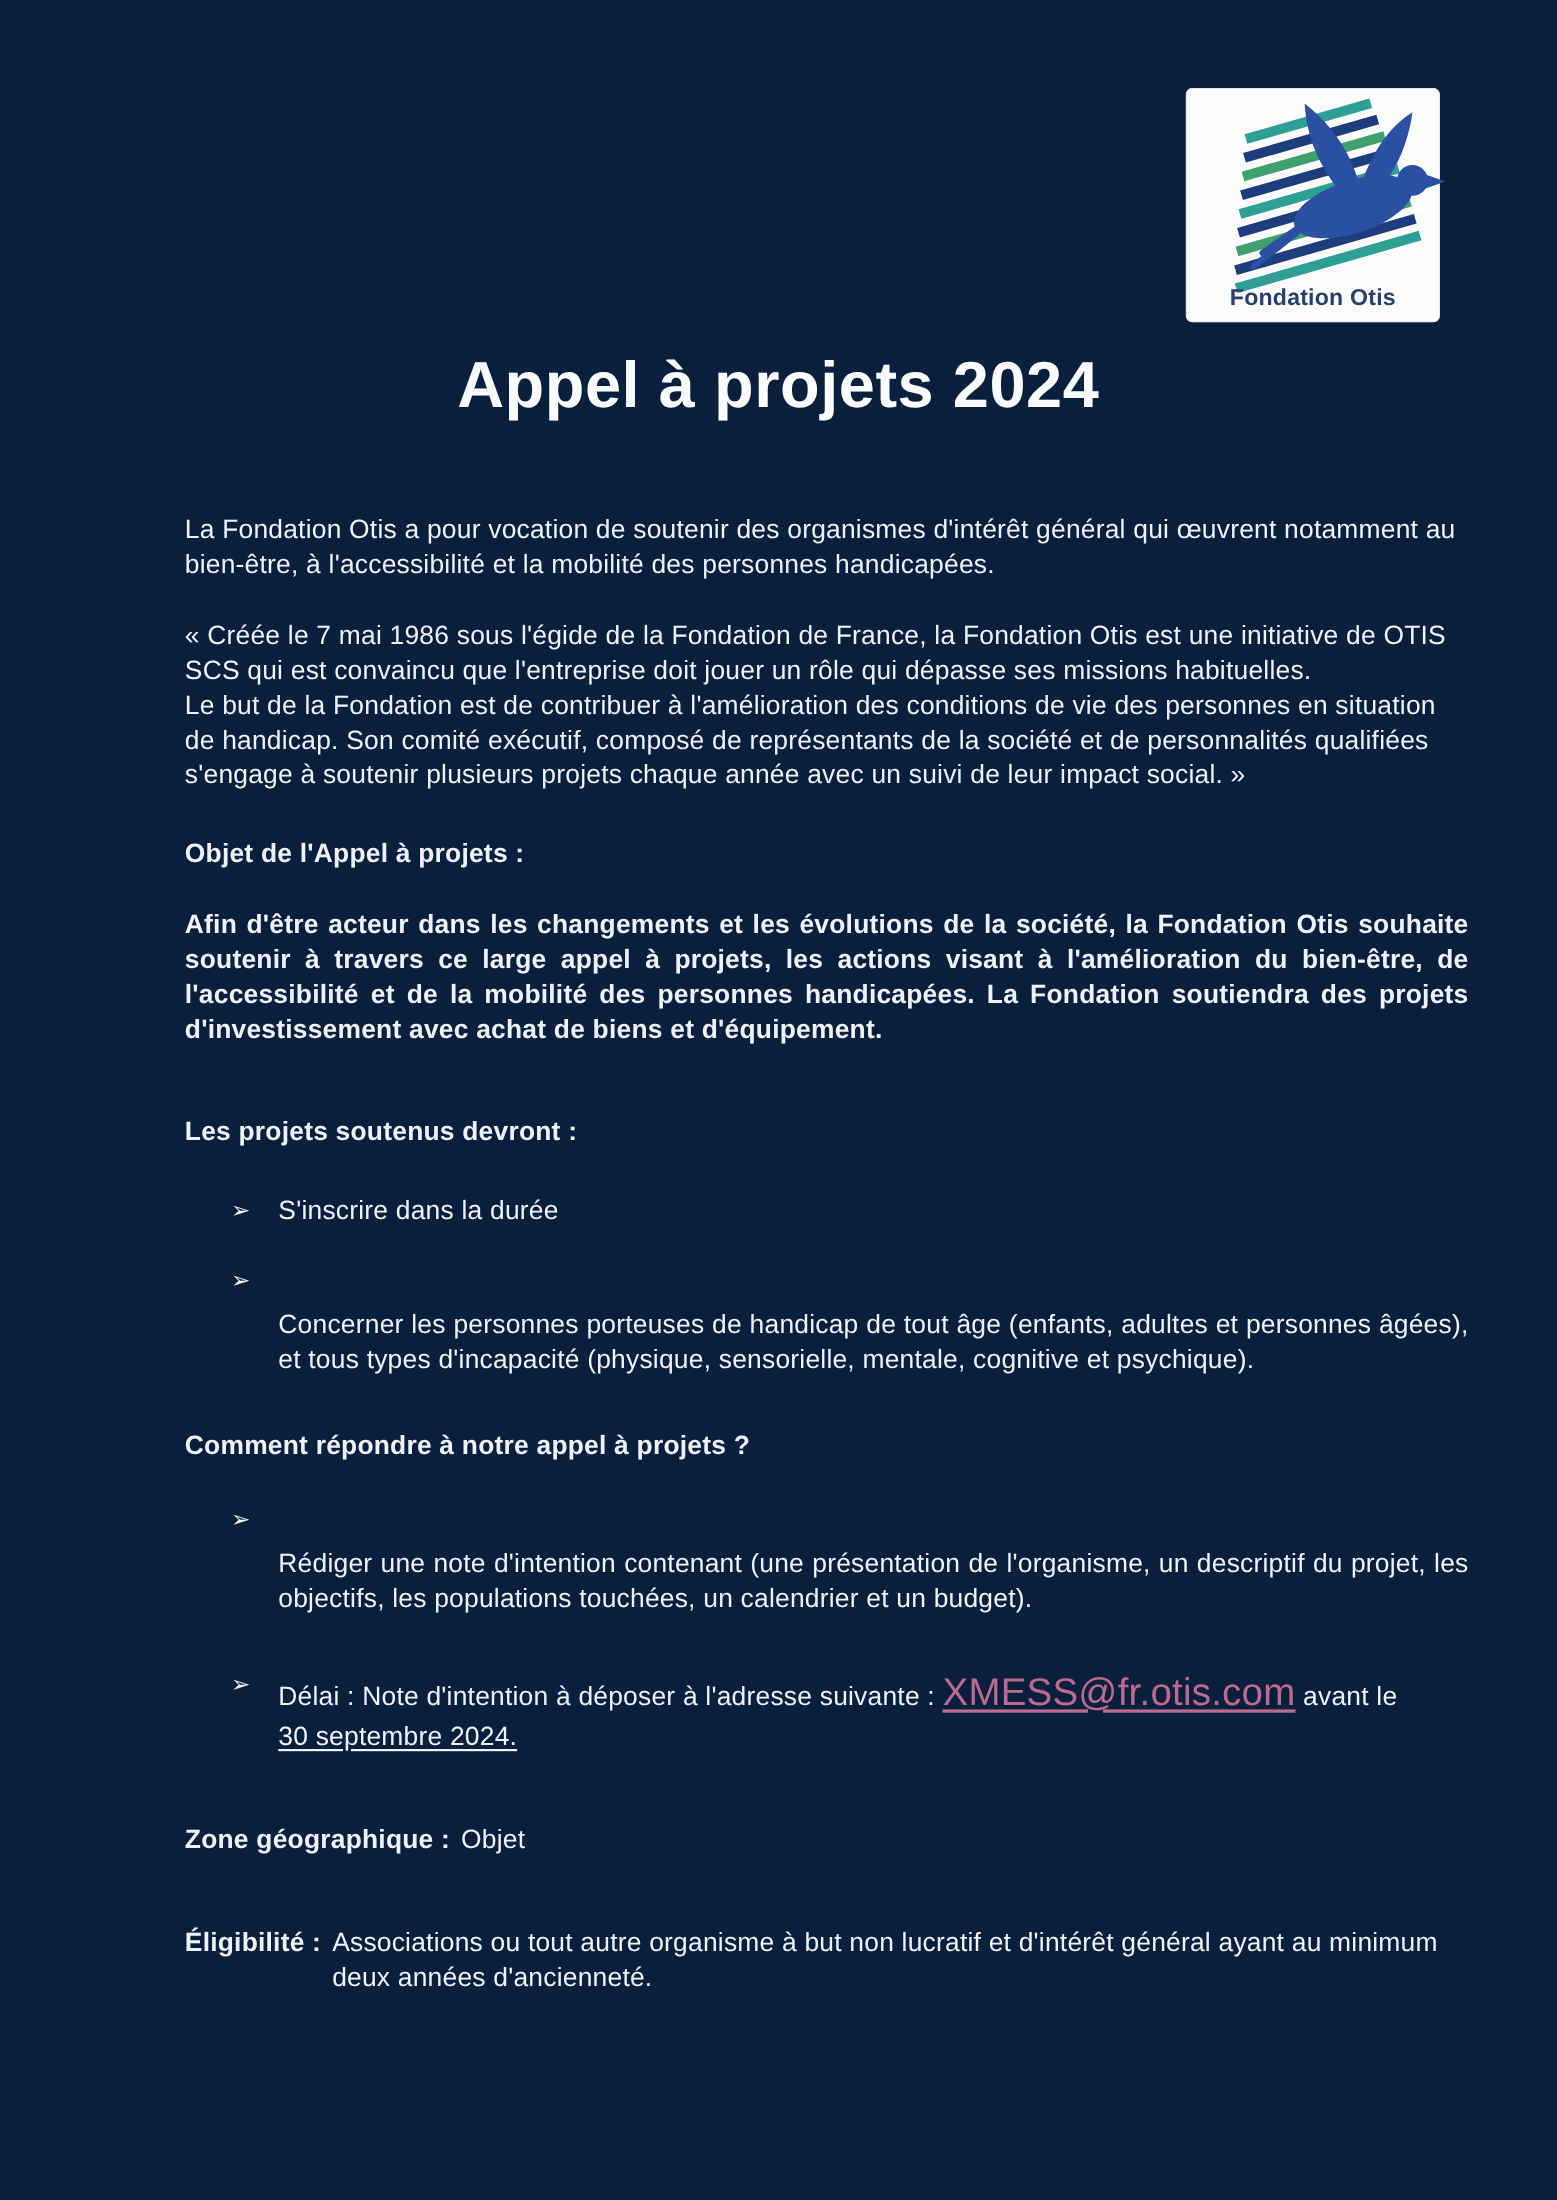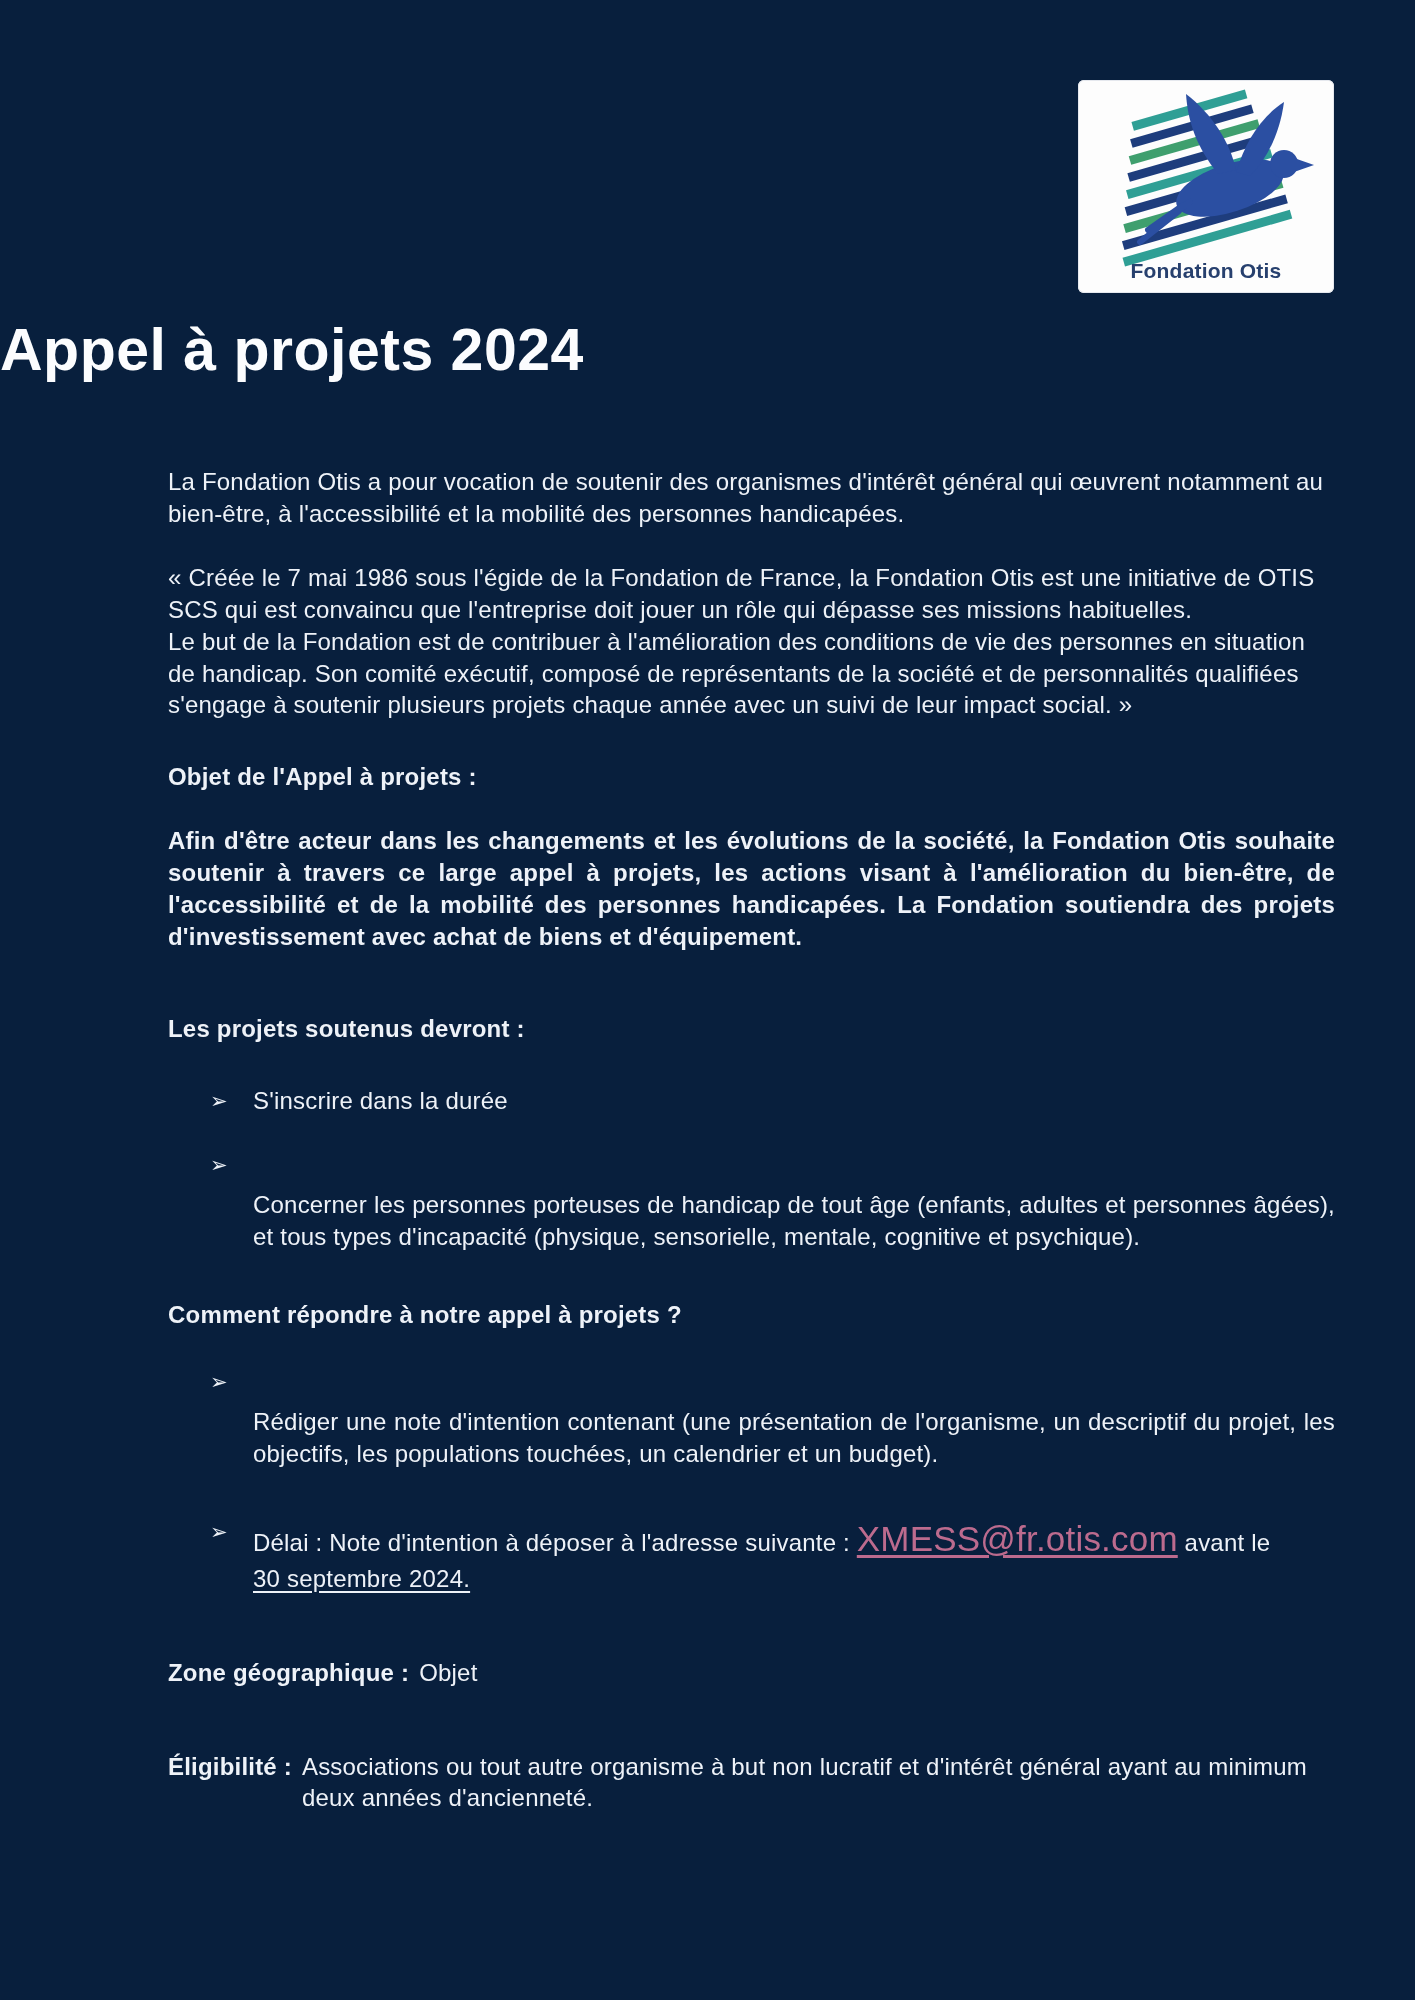--- a/index.html
+++ b/index.html
@@ -11,37 +11,38 @@
   .page {
     position:relative;
     width:1415px; height:2000px;
     background:#081f3d;
     color:#eef2f8;
     overflow:hidden;
   }
   
   .logo-card {
     position:absolute; top:80px; left:1078px;
-    width:256px; height:213px;
+    width:231px; height:213px;
     background:#fdfdfd;
     border-radius:6px;
     box-shadow:0 0 0 1px #e5e8ee inset;
   }
   .logo-card svg { position:absolute; top:0; left:0; }
   .logo-text {
     position:absolute; bottom:10px; left:0; right:0;
     text-align:center;
     font-weight:bold;
     font-size:21px;
     letter-spacing:0.2px;
     color:#27406e;
   }
   
   .title {
     padding-top:316px;
+    text-align:center;
     font-size:59px;
     font-weight:bold;
     letter-spacing:0.5px;
     color:#fbfcfe;
   }
   
   .content {
     padding:0 80px 0 168px;
     font-size:24px;
     line-height:1.33;

